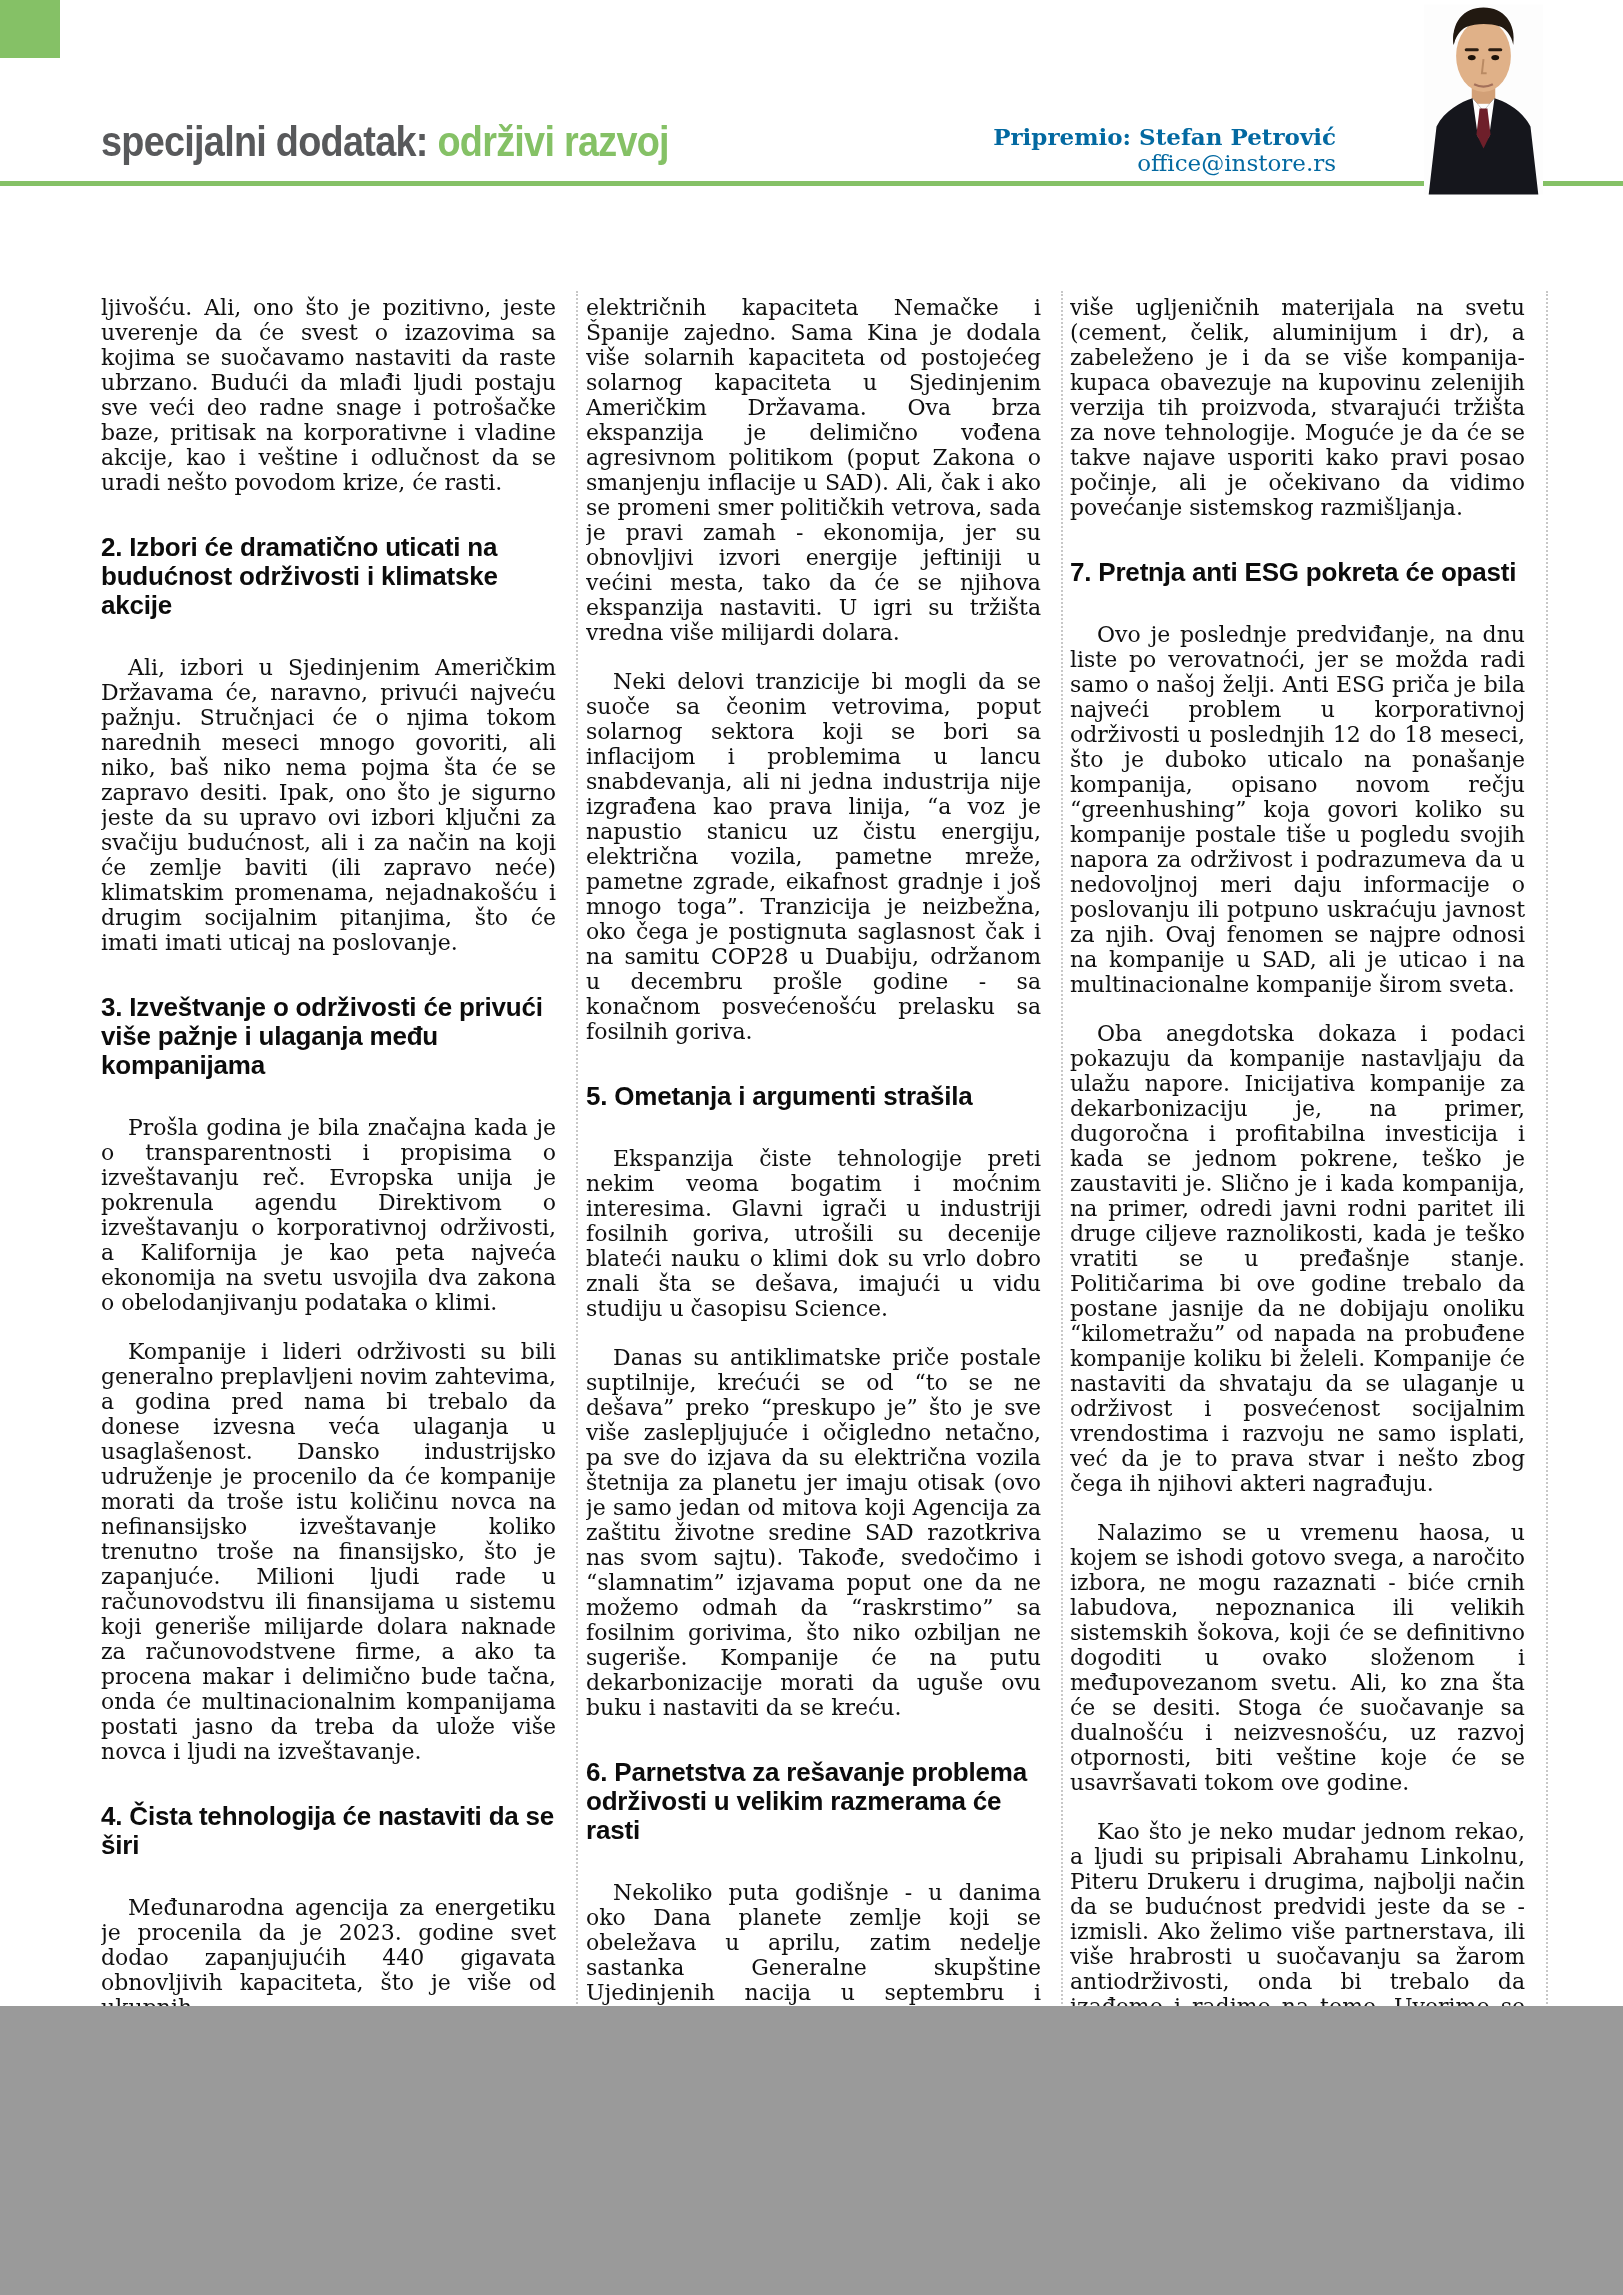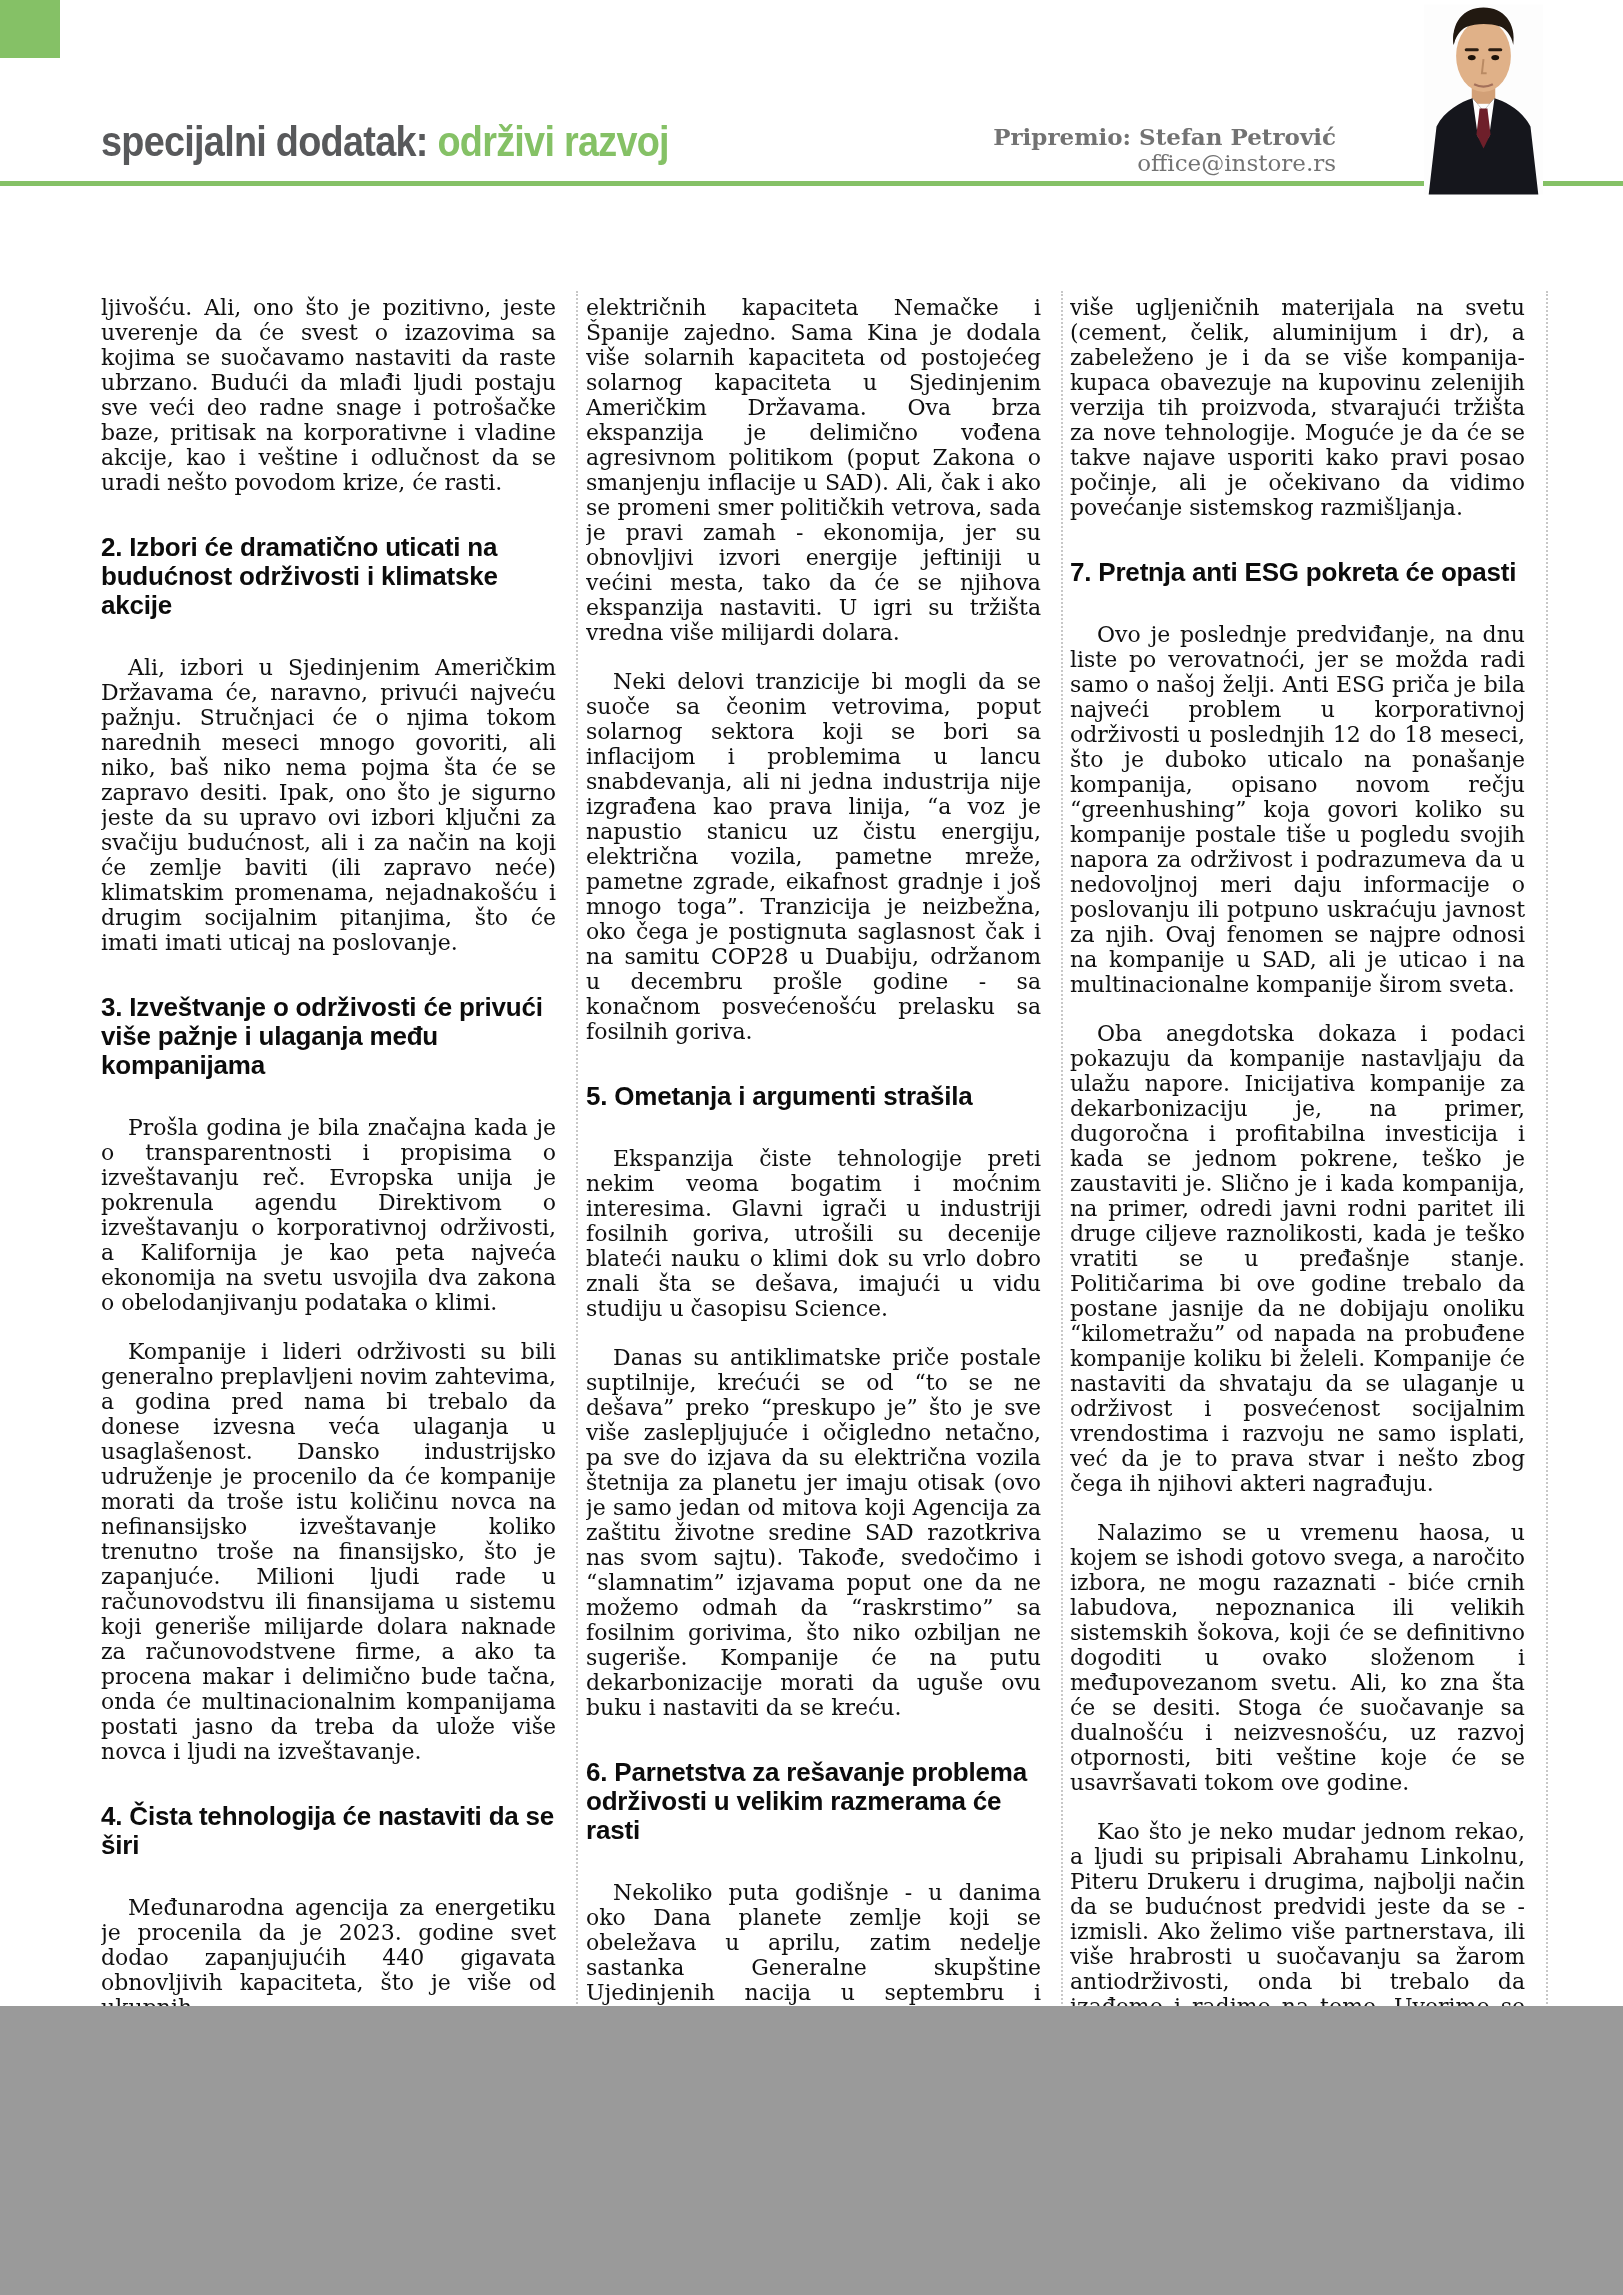--- a/index.html
+++ b/index.html
@@ -14,21 +14,21 @@
   #corner-square{position:absolute;left:0;top:0;width:60px;height:58px;background:#85c166;}
   #main-title{
     position:absolute;left:101px;top:118px;white-space:nowrap;
     font-family:"Liberation Sans",sans-serif;font-weight:bold;font-size:42px;line-height:47px;
     letter-spacing:-0.8px;transform:scaleX(0.9);transform-origin:left center;
   }
   #main-title .t-gray{color:#58595b;}
   #main-title .t-green{color:#85c166;}
   #byline{
     position:absolute;left:903px;top:124px;width:433px;text-align:right;
-    font-family:"DejaVu Serif","Liberation Serif",serif;color:#737373;
+    font-family:"DejaVu Serif","Liberation Serif",serif;color:#0369a1;
   }
   #byline .b1{font-weight:bold;font-size:23px;line-height:26px;}
   #byline .b2{font-weight:normal;font-size:23px;line-height:26px;}
   #header-rule{position:absolute;left:0;top:181px;width:1623px;height:4.7px;background:#85c166;}
   #author-photo{position:absolute;left:1424px;top:3.9px;width:119px;height:191px;z-index:5;}
   
   .col{
     position:absolute;top:295px;width:455px;height:1959px;overflow:hidden;
     color:#101010;
   }

